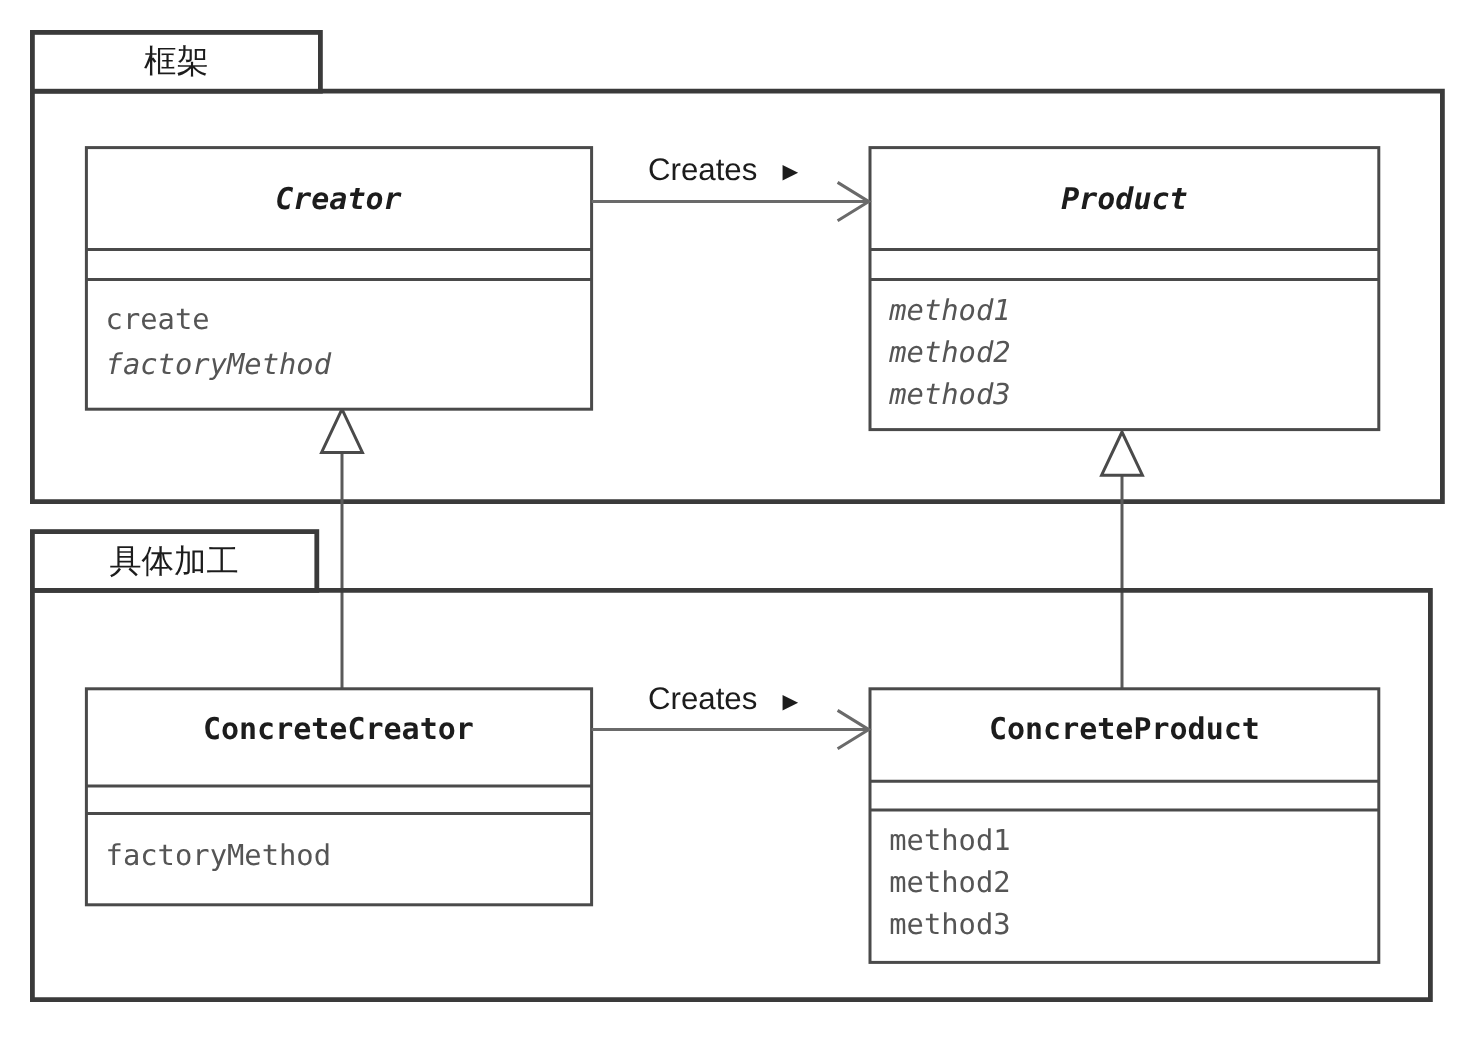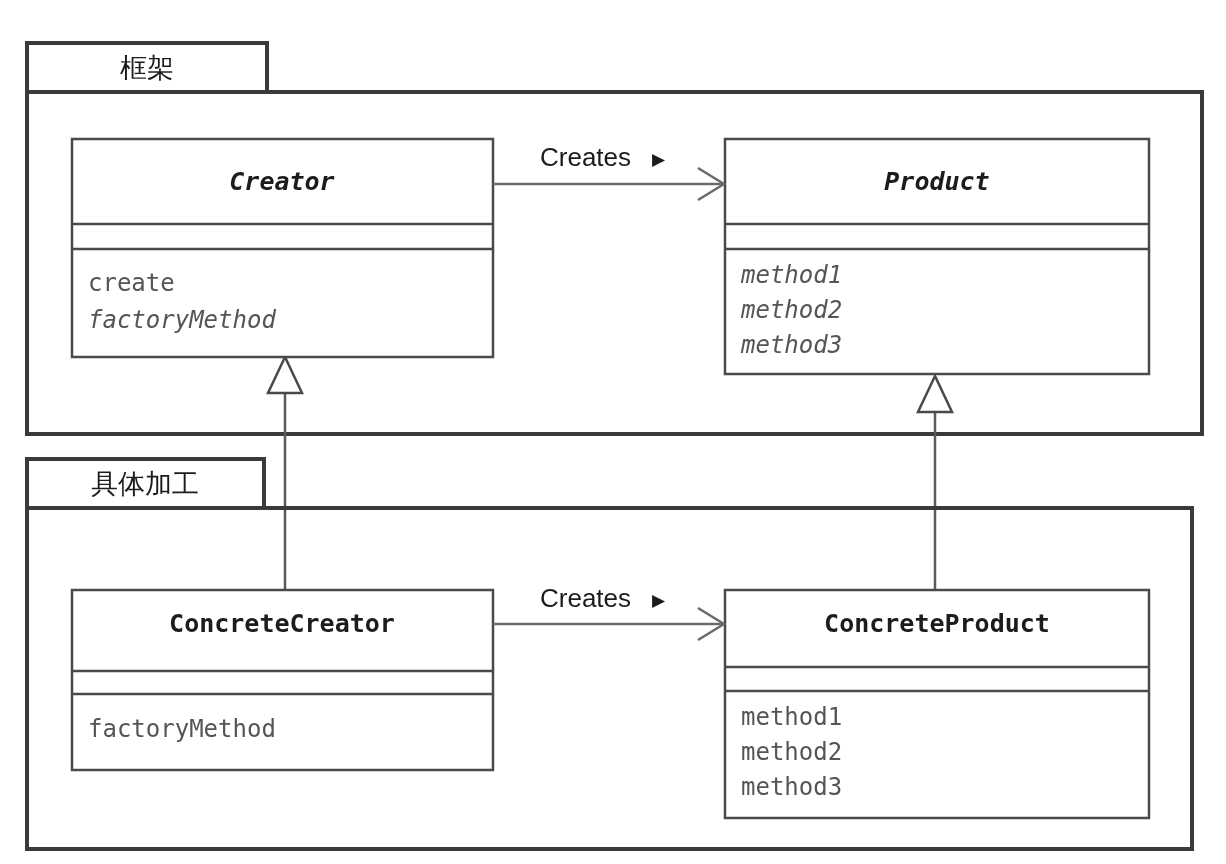--- a/index.html
+++ b/index.html
@@ -10,21 +10,20 @@
   body {
     width: 1226px;
     height: 864px;
     font-family: "Liberation Sans", sans-serif;
     overflow: hidden;
   }
   #diagram-root {
     position: relative;
     width: 1226px;
     height: 728px;
-    margin-top: 16px;
   }
   svg.diagram {
     display: block;
     width: 1226px;
     height: 864px;
   }
   .pkg-border {
     fill: none;
     stroke: #3a3a3a;
     stroke-width: 4;

